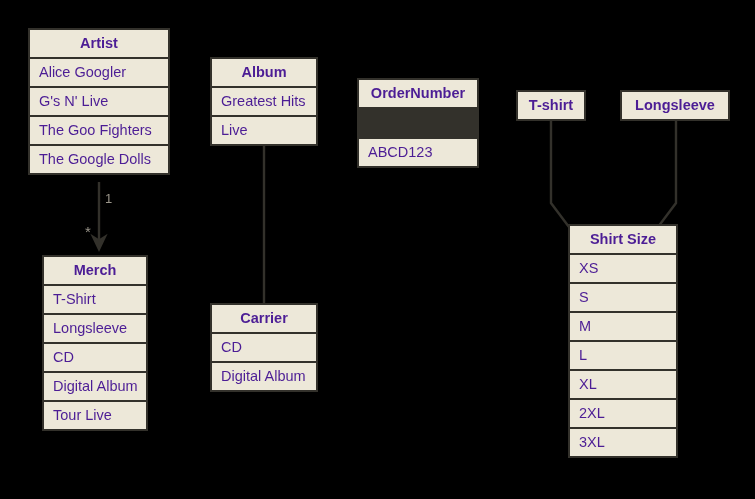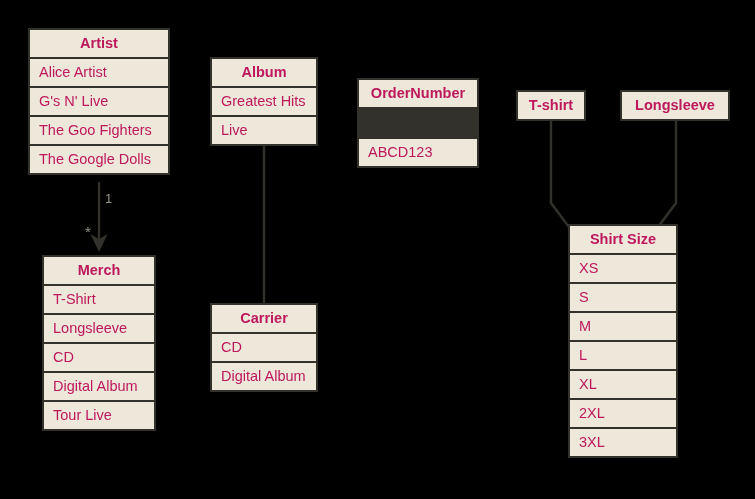--- a/index.html
+++ b/index.html
@@ -28,21 +28,21 @@
     box-sizing: border-box;
     border: 2px solid #33312B;
     background: #33312B;
     display: flex;
     flex-direction: column;
     gap: 2px;
   }
   .entity .cell {
     box-sizing: border-box;
     background: #EDE8D9;
-    color: #be185d;
+    color: #4c1d95;
     font-size: 14.5px;
     line-height: 1;
     display: flex;
     align-items: center;
     padding: 0 9px;
     height: 27px;
     white-space: nowrap;
   }
   .entity .cell.title {
     justify-content: center;
@@ -82,21 +82,21 @@
       <polyline points="551,119 551,203 572,231" fill="none" stroke="#33312B" stroke-width="2.4"></polyline>
     </g>
 
     <g>
       <polyline points="676,119 676,203 655,231" fill="none" stroke="#33312B" stroke-width="2.4"></polyline>
     </g>
   </svg>
 
   <div class="entity" style="left:28px; top:28px; width:142px;">
     <div class="cell title">Artist</div>
-    <div class="cell">Alice Artist</div>
+    <div class="cell">Alice Googler</div>
     <div class="cell">G's N' Live</div>
     <div class="cell">The Goo Fighters</div>
     <div class="cell">The Google Dolls</div>
   </div>
 
   <div class="entity" style="left:210px; top:57px; width:108px;">
     <div class="cell title">Album</div>
     <div class="cell">Greatest Hits</div>
     <div class="cell">Live</div>
   </div>
@@ -118,21 +118,21 @@
     <div class="cell title">Shirt Size</div>
     <div class="cell">XS</div>
     <div class="cell">S</div>
     <div class="cell">M</div>
     <div class="cell">L</div>
     <div class="cell">XL</div>
     <div class="cell">2XL</div>
     <div class="cell">3XL</div>
   </div>
 
-  <div class="entity" style="left:42px; top:255px; width:114px;">
+  <div class="entity" style="left:42px; top:255px; width:106px;">
     <div class="cell title">Merch</div>
     <div class="cell">T-Shirt</div>
     <div class="cell">Longsleeve</div>
     <div class="cell">CD</div>
     <div class="cell">Digital Album</div>
     <div class="cell">Tour Live</div>
   </div>
 
   <div class="entity" style="left:210px; top:303px; width:108px;justify-content:center;">
     <div class="cell title">Carrier</div>

